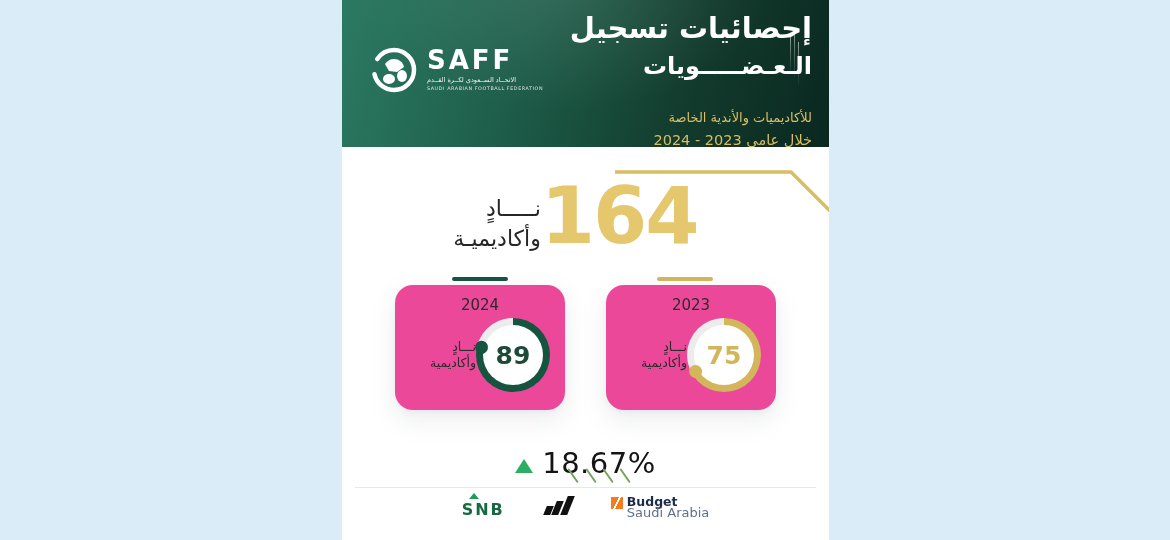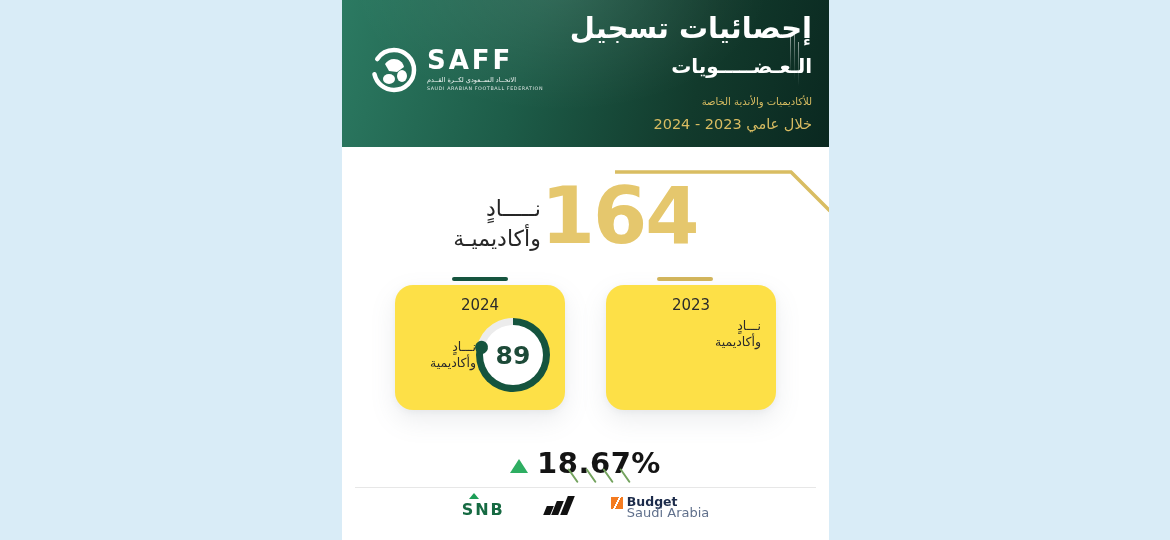--- a/index.html
+++ b/index.html
@@ -25,22 +25,22 @@
     background:radial-gradient(ellipse at 45% -10%, rgba(255,255,255,0.10), transparent 55%);
   }
   .logo { position:absolute; left:28px; top:46px; display:flex; }
   .logo-ball { width:48px; height:48px; }
   .logo-text { margin-left:9px; }
   .logo-name { color:#fff; font-size:26px; font-weight:bold; letter-spacing:3px; line-height:28px; }
   .logo-tag-ar { color:#fff; opacity:.92; font-size:6.5px; text-align:left; margin-top:2px; }
   .logo-tag-en { color:#fff; opacity:.85; font-size:4.8px; letter-spacing:.6px; margin-top:2px; white-space:nowrap; }
   .title-block { position:absolute; right:17px; top:8px; text-align:right; direction:rtl; z-index:2; }
   .title-l1 { color:#fff; font-size:29px; font-weight:bold; line-height:40px; }
-  .title-l2 { color:#fff; font-size:20px; font-weight:bold; line-height:40px; margin-top:-2px; }
-  .subtitle { color:#d9bd62; font-size:10px; line-height:23px; margin-top:4px; }
+  .title-l2 { color:#fff; font-size:24px; font-weight:bold; line-height:40px; margin-top:-2px; }
+  .subtitle { color:#d9bd62; font-size:13px; line-height:23px; margin-top:20px; }
   .subtitle2 { color:#d9bd62; font-size:14.5px; line-height:23px; }
   .deco-lines { position:absolute; right:30px; top:28px; display:flex; gap:3px; z-index:1; }
   .deco-lines span { width:1px; background:linear-gradient(to bottom, rgba(255,255,255,.55), rgba(255,255,255,0)); display:block; }
   .deco-lines span:nth-child(1){height:38px; margin-top:8px;}
   .deco-lines span:nth-child(2){height:52px;}
   .deco-lines span:nth-child(3){height:44px; margin-top:14px;}
   
   .goldline { position:absolute; left:0; top:147px; }
   
   .hero {
@@ -49,21 +49,21 @@
     transform:translateX(-10px);
   }
   .hero-label { direction:rtl; text-align:right; margin-top:8px; }
   .hero-label div { font-size:22px; color:#262626; line-height:30px; font-weight:500; }
   .hero-value { font-size:78px; font-weight:bold; color:#e5c76d; line-height:60px; letter-spacing:-2px; }
   
   .accent { position:absolute; height:4px; width:56px; border-radius:2px; top:277px; }
   .accent-0 { left:110px; }
   .accent-1 { left:315px; }
   .card {
-    position:absolute; top:285px; width:170px; height:125px; background:#fde047;
+    position:absolute; top:285px; width:170px; height:125px; background:#ec4899;
     border-radius:18px;
     box-shadow:0 10px 26px rgba(120,130,145,.14), 0 2px 6px rgba(120,130,145,.08);
   }
   .card-0 { left:53px; }
   .card-1 { left:264px; }
   .card-year { text-align:center; margin-top:11px; font-size:15px; color:#2b2b2b; }
   .card-body { display:flex; align-items:center; justify-content:flex-end; margin-top:4px; padding-right:15px; }
   .card-label { direction:rtl; text-align:right; margin-left:10px; }
   .card-label div { font-size:12.5px; color:#2b2b2b; line-height:16px; }
   .ring { position:relative; width:74px; height:74px; border-radius:50%; background:#ececec; flex:0 0 auto; }
@@ -71,21 +71,21 @@
   .ring-value { position:absolute; inset:0; display:flex; align-items:center; justify-content:center;
     font-size:25px; font-weight:bold; }
   .ring-dot { position:absolute; left:50%; top:50%; width:13px; height:13px; margin:-6.5px 0 0 -6.5px; border-radius:50%; }
   
   .inc-label { position:absolute; top:426px; left:0; width:487px; text-align:center;
     direction:rtl; font-size:15px; color:#3a3a3a; }
   .inc-row { position:absolute; top:446px; left:0; width:487px;
     display:flex; align-items:center; justify-content:center; gap:9px; }
   .inc-arrow { width:0; height:0; border-left:9px solid transparent; border-right:9px solid transparent;
     border-bottom:14px solid #2eae62; margin-top:6px; }
-  .inc-value { font-size:29px; font-weight:bold; color:#141414; letter-spacing:.5px; }
+  .inc-value { font-size:29px; font-weight:normal; color:#141414; letter-spacing:.5px; }
   .slashes { position:absolute; top:467px; left:0; width:487px;
     display:flex; justify-content:center; gap:15px; transform:translateX(14px); }
   .slashes span { width:2.4px; height:17px; background:#74a35e; transform:rotate(-35deg); display:block; border-radius:1px; }
   
   .divider { position:absolute; top:487px; left:13px; width:461px; height:1px; background:#e7e7e7; }
   .sponsors { position:absolute; top:489px; left:0; width:487px; height:34px;
     display:flex; align-items:center; justify-content:center; gap:40px; }
   .snb { position:relative; padding-top:7px; }
   .snb-caret { position:absolute; top:0; left:7px; width:0; height:0;
     border-left:5px solid transparent; border-right:5px solid transparent; border-bottom:6px solid #1d9e57; }
@@ -163,20 +163,25 @@
     </div>
   </div>
 
   <div class="card card-1">
     <div class="card-year">2023</div>
     <div class="card-body">
       <div class="card-label">
         <div>نـــادٍ</div>
         <div>وأكاديمية</div>
       </div>
+      <div class="ring" style="background: conic-gradient(rgb(211, 182, 92) 67%, rgb(236, 236, 236) 0deg);">
+        <div class="ring-inner"></div>
+        <div class="ring-value" style="color: rgb(211, 182, 92);">75</div>
+        <div class="ring-dot" style="background: rgb(211, 182, 92); transform: rotate(241.2deg) translateY(-33px);"></div>
+      </div>
     </div>
   </div>
 
   <div class="inc-row">
     <div class="inc-arrow"></div>
     <div class="inc-value">18.67%</div>
   </div>
   <div class="slashes">
       <span></span>
       <span></span>

